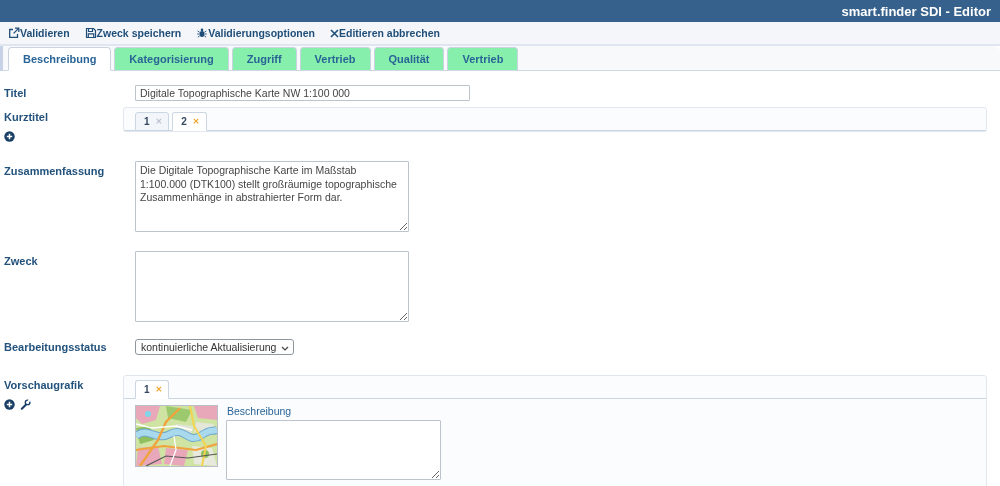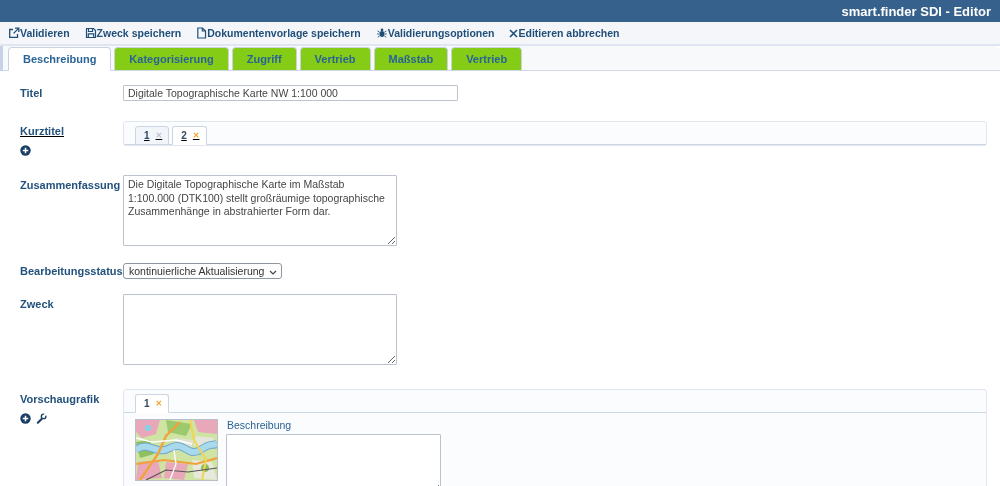--- a/index.html
+++ b/index.html
@@ -16,32 +16,32 @@
     gap:15px; padding-left:8px; border-bottom:2px solid #dfe5f1; }
   .tbtn { display:inline-flex; align-items:center; color:#1f4e79;
     font-size:10.5px; font-weight:600; cursor:pointer; white-space:nowrap; }
   .tbtn svg { display:block; }
 
   
   .tabstrip { height:25px; background:#f7f9fb; display:flex; align-items:flex-end;
     gap:3px; padding-left:5px; border-bottom:1px solid #cfd8e4;
     border-left:3px solid #c7d2e6; border-top-right-radius:6px; }
   .mtab { font-size:11px; font-weight:700; color:#2a6496; padding:5px 14px 5px 14px;
-    background:#84cc16; border:1px solid #c9d2de; border-bottom:1px solid #cfd8e4;
+    background:#86efac; border:1px solid #c9d2de; border-bottom:1px solid #cfd8e4;
     border-radius:4px 4px 0 0; margin-bottom:-1px; cursor:pointer; white-space:nowrap; }
   .mtab.active { background:#fff; border-bottom-color:#fff; }
 
   
   .content { padding-top:6px; }
   .row { display:flex; align-items:flex-start; }
-  .lblcol { width:123px; padding-left:20px; flex:none; }
+  .lblcol { width:123px; padding-left:4px; flex:none; }
   .lbl { font-size:11px; font-weight:700; color:#23527c; line-height:1.25; }
   .lblicons { margin-top:3px; display:flex; gap:5px; align-items:center; }
   .fieldarea { flex:1; padding-right:13px; }
-  .indent { }
+  .indent { margin-left:12px; }
 
   input.txt { font-family:"Liberation Sans",sans-serif; font-size:10.5px; color:#454545;
     border:1px solid #bcc3cd; background:#fff; padding:1px 4px; height:16px; border-radius:1px; }
   textarea.txa { font-family:"Liberation Sans",sans-serif; font-size:10.5px; color:#454545;
     border:1px solid #bcc3cd; background:#fff; padding:2px 4px; resize:both;
     line-height:1.3; border-radius:1px; }
   .w-titel { width:335px; }
   .w-kurz  { width:348px; }
   .w-zus   { width:274px; height:71px; }
   .w-besch { width:215px; height:60px; }
@@ -64,21 +64,21 @@
 
   .beschlabel { font-size:10.5px; color:#2a6496; margin:0 0 3px 1px; display:block; }
 
   .previewrow { display:flex; align-items:flex-start; gap:8px; }
   .thumb { width:83px; height:62px; border:1px solid #b9bfc7; display:block; }
 
   .icon-btn { cursor:pointer; display:inline-block; }
 
   
   .row-titel { margin-top:6px; }
-  .row-kurz  { margin-top:20px;text-decoration:underline; }
+  .row-kurz  { margin-top:6px; }
   .row-zus   { margin-top:15px; }
   .row-zweck { margin-top:15px; }
   .row-bearb { margin-top:11px; }
   .row-vor   { margin-top:20px; }
 </style>
 </head>
 <body>
 
 <div class="titlebar">
   <span class="apptitle">smart.finder SDI - Editor</span>
@@ -101,29 +101,20 @@
     <span>
         <svg width="12" height="12" viewBox="0 0 12 12" fill="none" stroke="#1f4e79" stroke-width="1.2">
           <path d="M1.5 1.5h7l2 2v7h-9z"></path>
           <path d="M3.5 1.7v2.8h4V1.7"></path>
           <path d="M3.3 10.3V6.8h5.4v3.5"></path>
         </svg>
       </span>
     <span>Zweck speichern</span>
   </span>
 
-  <span class="tbtn">
-    <span>
-        <svg width="11" height="12" viewBox="0 0 11 12" fill="none" stroke="#1f4e79" stroke-width="1.2">
-          <path d="M1.8 1h4.7l3 3v7H1.8z"></path>
-          <path d="M6.3 1.2V4h3"></path>
-        </svg>
-      </span>
-    <span>Dokumentenvorlage speichern</span>
-  </span>
 
   <span class="tbtn">
     <span>
         <svg width="12" height="12" viewBox="0 0 12 12" fill="#1f4e79" stroke="#1f4e79">
           <ellipse cx="6" cy="7" rx="2.4" ry="3" stroke="none"></ellipse>
           <circle cx="6" cy="2.9" r="1.3" stroke="none"></circle>
           <path d="M3.7 5.3 1.6 4M3.5 7H1.2M3.7 8.8 1.8 10.2M8.3 5.3 10.4 4M8.5 7h2.3M8.3 8.8l1.9 1.4" fill="none" stroke-width="0.9"></path>
         </svg>
       </span>
     <span>Validierungsoptionen</span>
@@ -137,21 +128,21 @@
       </span>
     <span>Editieren abbrechen</span>
   </span>
 </div>
 
 <div class="tabstrip">
   <span class="mtab active">Beschreibung</span>
   <span class="mtab">Kategorisierung</span>
   <span class="mtab">Zugriff</span>
   <span class="mtab">Vertrieb</span>
-  <span class="mtab">Maßstab</span>
+  <span class="mtab">Qualität</span>
   <span class="mtab">Vertrieb</span>
 </div>
 
 <div class="content">
 
   <div class="row row-titel">
     <div class="lblcol">
       <span class="lbl">Titel</span>
     </div>
     <div class="fieldarea">
@@ -187,40 +178,40 @@
 
   <div class="row row-zus">
     <div class="lblcol">
       <span class="lbl">Zusammenfassung</span>
     </div>
     <div class="fieldarea">
       <textarea class="txa w-zus indent" style="">Die Digitale Topographische Karte im Maßstab 1:100.000 (DTK100) stellt großräumige topographische Zusammenhänge in abstrahierter Form dar.</textarea>
     </div>
   </div>
 
+  <div class="row row-zweck">
+    <div class="lblcol">
+      <span class="lbl">Zweck</span>
+    </div>
+    <div class="fieldarea">
+      <textarea class="txa w-zus indent" style=""></textarea>
+    </div>
+  </div>
+
   <div class="row row-bearb">
     <div class="lblcol">
       <span class="lbl">Bearbeitungsstatus</span>
     </div>
     <div class="fieldarea">
       <span class="selectbox indent">
         <span>kontinuierliche Aktualisierung</span>
         <span><svg width="8" height="5" viewBox="0 0 8 5" fill="none" stroke="#444" stroke-width="1.2">
               <path d="M1 1l3 3 3-3"></path>
             </svg></span>
       </span>
-    </div>
-  </div>
-
-  <div class="row row-zweck">
-    <div class="lblcol">
-      <span class="lbl">Zweck</span>
-    </div>
-    <div class="fieldarea">
-      <textarea class="txa w-zus indent" style=""></textarea>
     </div>
   </div>
 
   <div class="row row-vor">
     <div class="lblcol">
       <span class="lbl">Vorschaugrafik</span>
       <span class="lblicons">
         <span class="icon-btn"><svg width="11" height="11" viewBox="0 0 11 11">
               <circle cx="5.5" cy="5.5" r="5.2" fill="#1a3f66"></circle>
               <path d="M5.5 2.8v5.4M2.8 5.5h5.4" stroke="#fff" stroke-width="1.5"></path>

